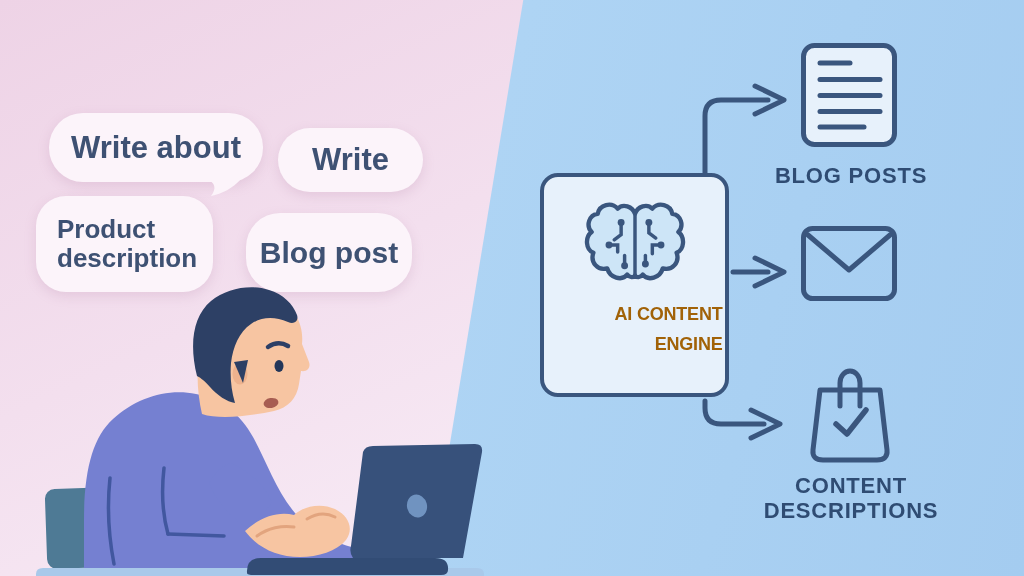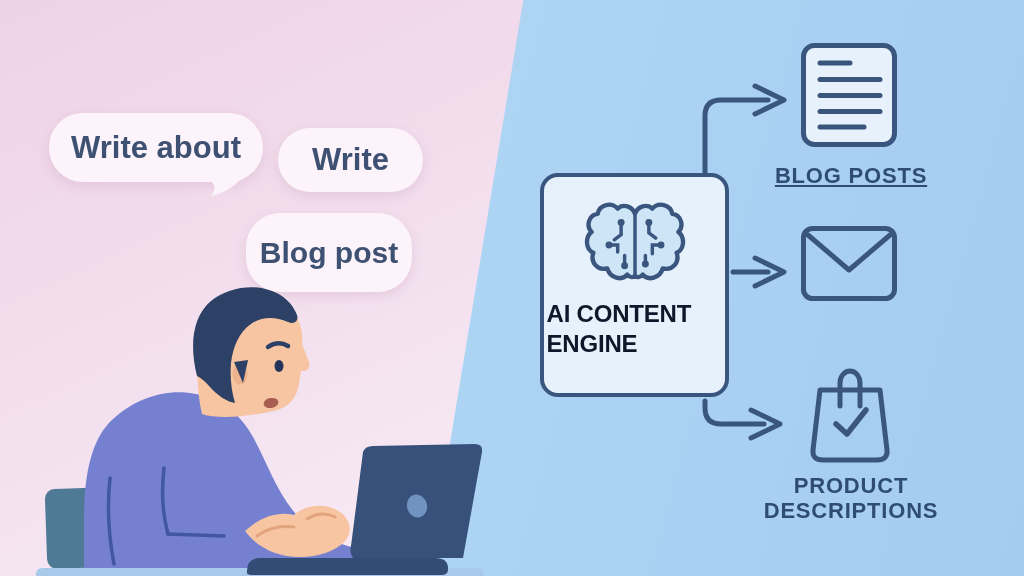--- a/index.html
+++ b/index.html
@@ -31,36 +31,36 @@
   }
   #b-blog-post   { left:246px; top:213px; width:166px; height:79px; border-radius:34px; font-size:30px; }
   .tail { position:absolute; right:22px; bottom:-14px; width:36px; height:17px; }
   
   .engine-box {
     position:absolute; left:540px; top:173px; width:189px; height:224px;
     box-sizing:border-box; border:4px solid #3a567e; border-radius:18px;
     background:#e7f1fb; display:flex; flex-direction:column; align-items:center;
   }
   .engine-label {
-    margin-top:8px; width:176px; text-align:left;
-    font-weight:bold; font-size:24px; line-height:30px;
-    color:#0f172a; letter-spacing:-0.2px;
+    margin-top:8px; width:176px; text-align:right;
+    font-weight:bold; font-size:18px; line-height:30px;
+    color:#a16207; letter-spacing:-0.2px;
   }
   .brain { margin-top:22px; }
   
   .out-icon { position:absolute; }
   #icon-doc      { left:800px; top:42px; }
   #icon-envelope { left:800px; top:225px; }
   #icon-bag      { left:807px; top:366px; }
   .out-label {
     position:absolute; width:222px; text-align:center;
     font-weight:bold; font-size:22px; line-height:25px;
     color:#2f4c73; letter-spacing:0.8px;
   }
-  #label-blog    { left:740px; top:163px;text-decoration:underline; }
+  #label-blog    { left:740px; top:163px; }
   #label-emails  { left:740px; top:318px; }
   #label-product { left:740px; top:473px; }
   .arrows { position:absolute; left:0; top:0; pointer-events:none; }
   .person { position:absolute; left:0; top:270px; }
 </style>
 </head>
 <body>
 
 <div class="scene">
 
@@ -71,20 +71,23 @@
     <span>Write about</span>
     <svg class="tail" viewBox="0 0 36 17">
       <path d="M2,0 H36 C28,9 17,15 6,17 C12,9 10,4 2,0 Z" fill="#fcf4fa"></path>
     </svg>
   </div>
 
   <div class="bubble" id="b-email">
     <span>Write</span>
   </div>
 
+  <div class="bubble" id="b-product-description">
+    <span>Product description</span>
+  </div>
 
   <div class="bubble" id="b-blog-post">
     <span>Blog post</span>
   </div>
 
   <svg class="person" width="520" height="306" viewBox="0 270 520 306">
 
     <g>
       <rect x="46" y="488" width="70" height="80" rx="10" fill="#4e7a95" transform="rotate(-2 81 528)"></rect>
     </g>
@@ -186,15 +189,15 @@
   <svg class="out-icon" id="icon-envelope" width="98" height="77" viewBox="0 0 98 77">
     <rect x="3.5" y="3.5" width="91" height="70" rx="9" fill="none" stroke="#3a567e" stroke-width="5"></rect>
     <path d="M8,10 L49,45 L90,10" fill="none" stroke="#3a567e" stroke-width="5" stroke-linejoin="round" stroke-linecap="round"></path>
   </svg>
 
   <svg class="out-icon" id="icon-bag" width="86" height="100" viewBox="0 0 86 100">
     <path d="M33,40 L33,17 A10,12 0 0 1 53,17 L53,40" fill="none" stroke="#3a567e" stroke-width="5" stroke-linecap="round"></path>
     <path d="M13,24 L73,24 L80,84 Q81,94 70,94 L16,94 Q5,94 6,84 Z" fill="none" stroke="#3a567e" stroke-width="5" stroke-linejoin="round"></path>
     <path d="M29,58 L40,68 L59,44" fill="none" stroke="#3a567e" stroke-width="5.5" stroke-linecap="round" stroke-linejoin="round"></path>
   </svg>
-  <div class="out-label" id="label-product">PRODUCT DESCRIPTIONS</div>
+  <div class="out-label" id="label-product">CONTENT DESCRIPTIONS</div>
 
 </div>
 
 </body></html>

